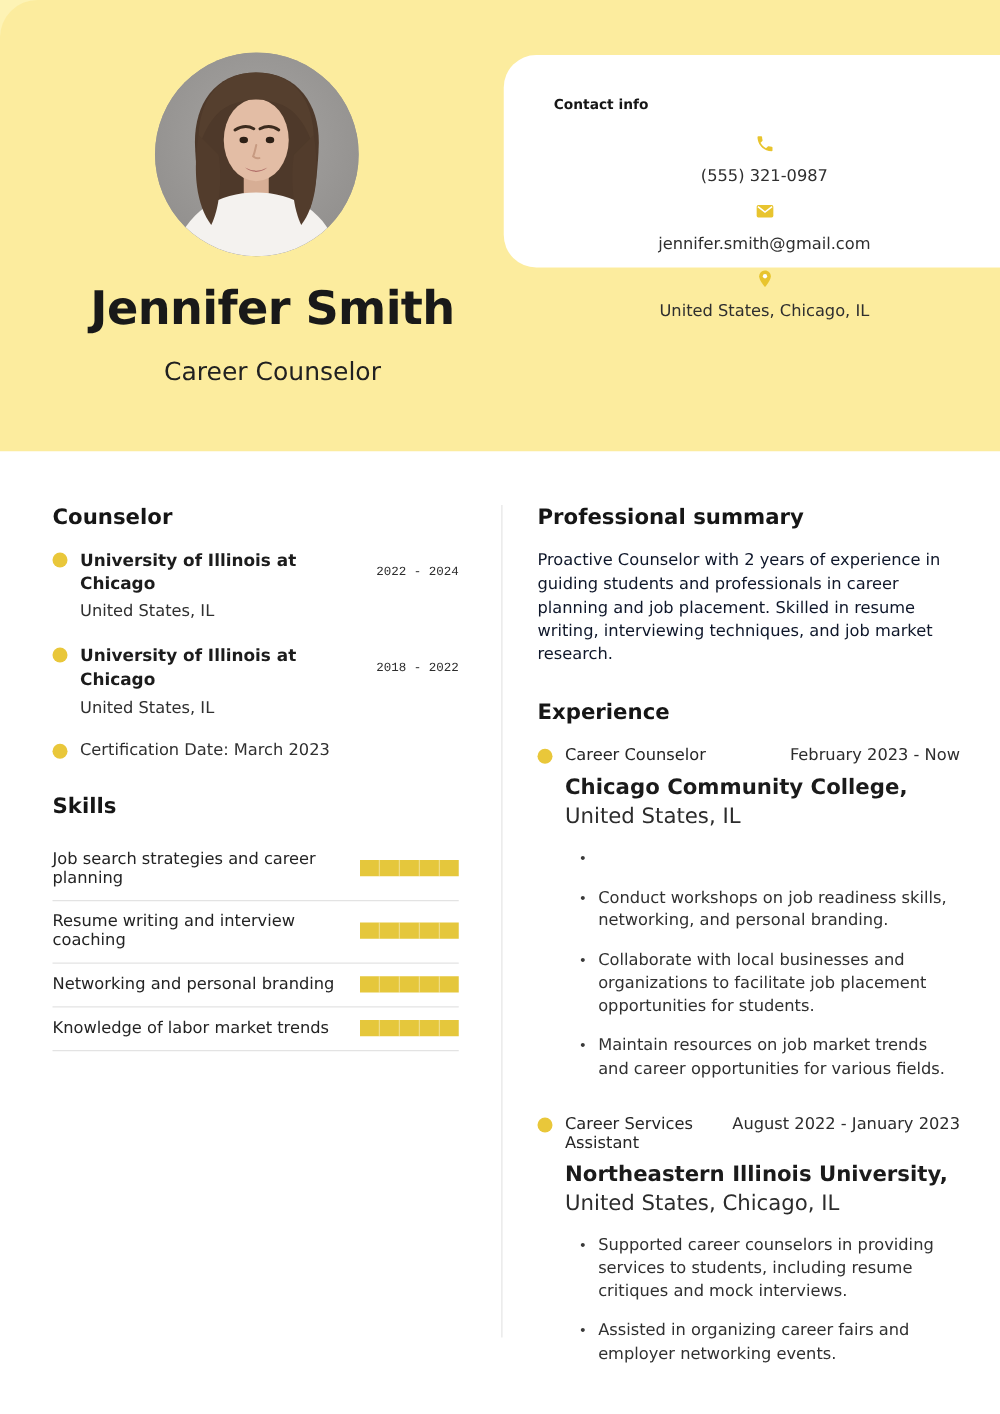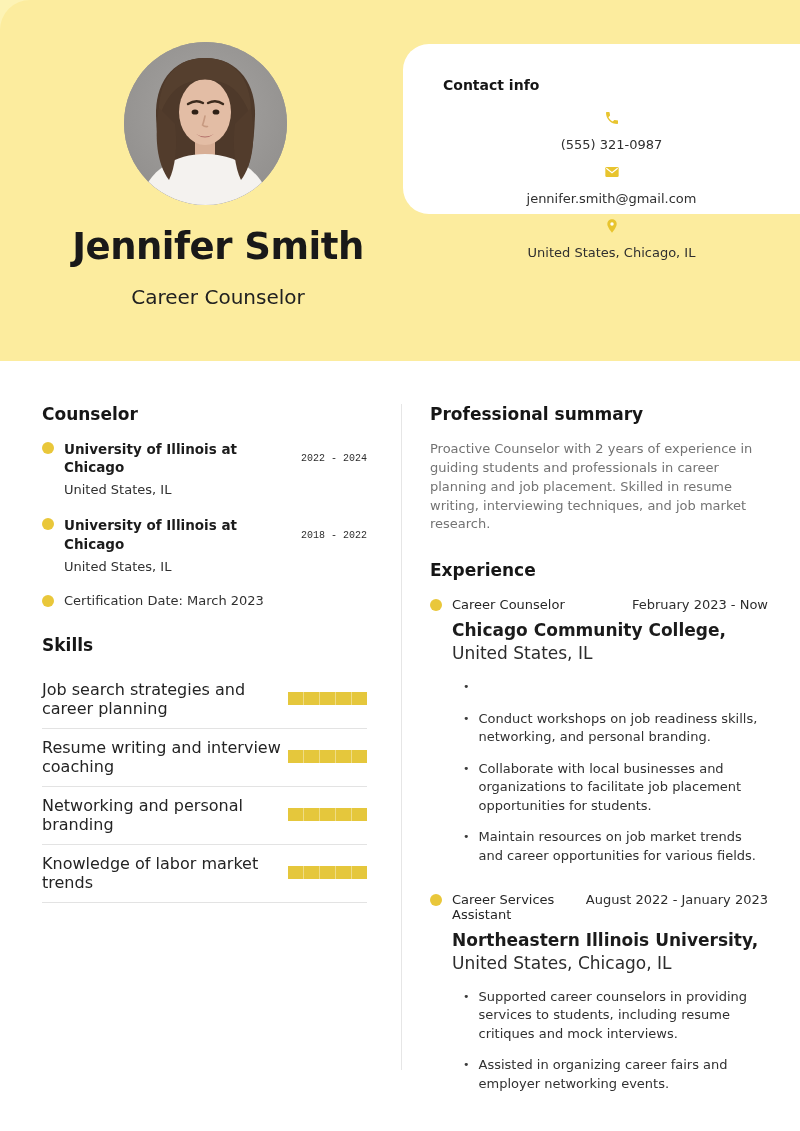--- a/index.html
+++ b/index.html
@@ -30,21 +30,21 @@
     background:#999795;
   }
   .photo-wrap svg { display:block; width:100%; height:100%; }
 
   .contact-card {
     position:absolute; left:403px; top:44px; width:397px; height:170px;
     background:#ffffff;
     border-radius:26px 0 0 26px;
     padding:33px 20px 0 40px;
   }
-  .contact-heading { font-size:14px; font-weight:bold; color:#161616; margin-bottom:17px; }
+  .contact-heading { font-size:11px; font-weight:bold; color:#161616; margin-bottom:17px; }
   .contact-row { display:flex; align-items:center; gap:11px; margin-bottom:12px; font-size:13px; color:#2f2f2f;flex-direction:column; }
   .contact-row .cicon { width:16px; height:16px; flex:0 0 16px; display:inline-flex; }
   .contact-row .cicon svg { width:16px; height:16px; }
 
   .identity { position:absolute; left:12px; top:227px; width:412px; text-align:center; }
   .identity h1 { font-size:37px; line-height:1.1; font-weight:bold; color:#191919; letter-spacing:-0.5px; }
   .identity .job-title { font-size:20px; color:#212121; margin-top:17px; }
 
   
   .col-divider { position:absolute; left:401px; top:404px; width:1px; height:666px; background:#e6e6e6; }
@@ -56,27 +56,27 @@
   
   .edu-item { position:relative; padding-left:22px; margin-bottom:19px; }
   .dot { position:absolute; left:0; top:2px; width:12px; height:12px; border-radius:50%; background:#e9c73a; }
   .edu-head { display:flex; justify-content:space-between; align-items:center; }
   .edu-title { font-size:13.5px; font-weight:bold; color:#1c1c1c; line-height:1.35; max-width:215px; }
   .edu-date { font-size:10px; color:#2d2d2d; white-space:nowrap; padding-top:1px;font-family:Liberation Mono, monospace; }
   .edu-sub { font-size:13px; color:#303030; margin-top:6px; }
 
   
   .skills-block { margin-top:27px; }
-  .skill-row { display:flex; align-items:center; justify-content:space-between; border-bottom:1px solid #e3e3e3; padding:9px 0 10px 0; font-size:16px; color:#242424; }
+  .skill-row { display:flex; align-items:center; justify-content:space-between; border-bottom:1px solid #e3e3e3; padding:9px 0 10px 0; font-size:13px; color:#242424; }
   .skill-bar { width:79px; height:13px; background:#e5c73c; display:flex; flex:0 0 79px; }
   .skill-bar i { flex:1; border-right:1px solid rgba(255,255,255,0.38); }
   .skill-bar i:last-child { border-right:none; }
 
   
-  .summary-text { font-size:13px; line-height:1.45; color:#737373; margin-bottom:26px; }
+  .summary-text { font-size:13px; line-height:1.45; color:#0f172a; margin-bottom:26px; }
 
   
   .exp-block h2 { margin-bottom:17px; }
   .job { margin-bottom:27px; }
   .job-head { position:relative; padding-left:22px; display:flex; justify-content:space-between; align-items:flex-start; }
   .job-role { font-size:13px; color:#262626; }
   .job-dates { font-size:13px; color:#2d2d2d; white-space:nowrap; }
   .job-company { padding-left:22px; margin-top:7px; font-size:17px; color:#2c2c2c; line-height:1.35; }
   .job-company .co { font-weight:bold; color:#1b1b1b; }
   .bullets { margin-top:3px; }

